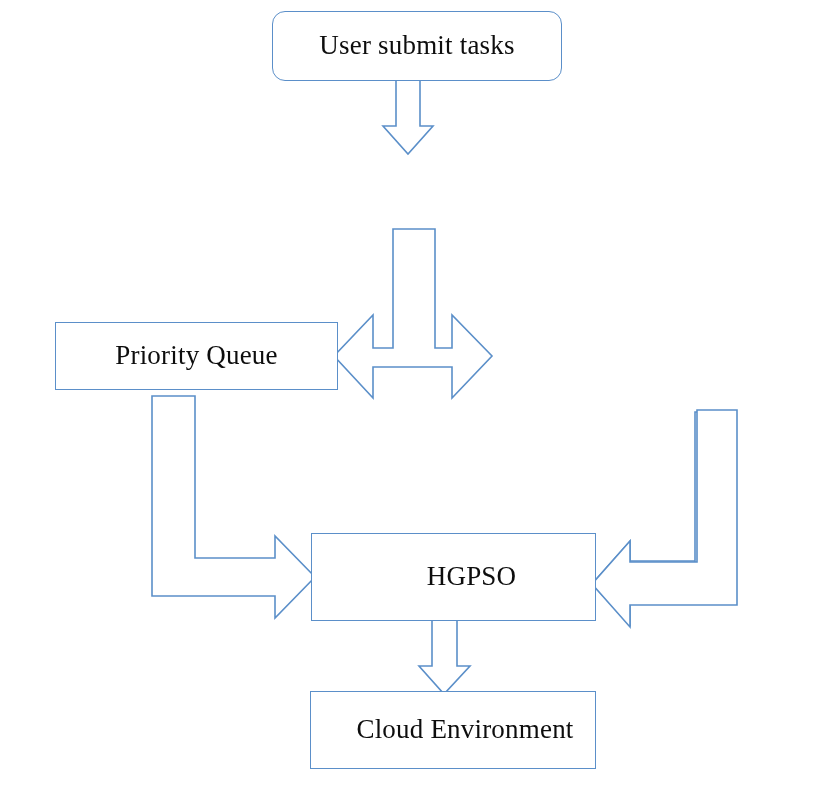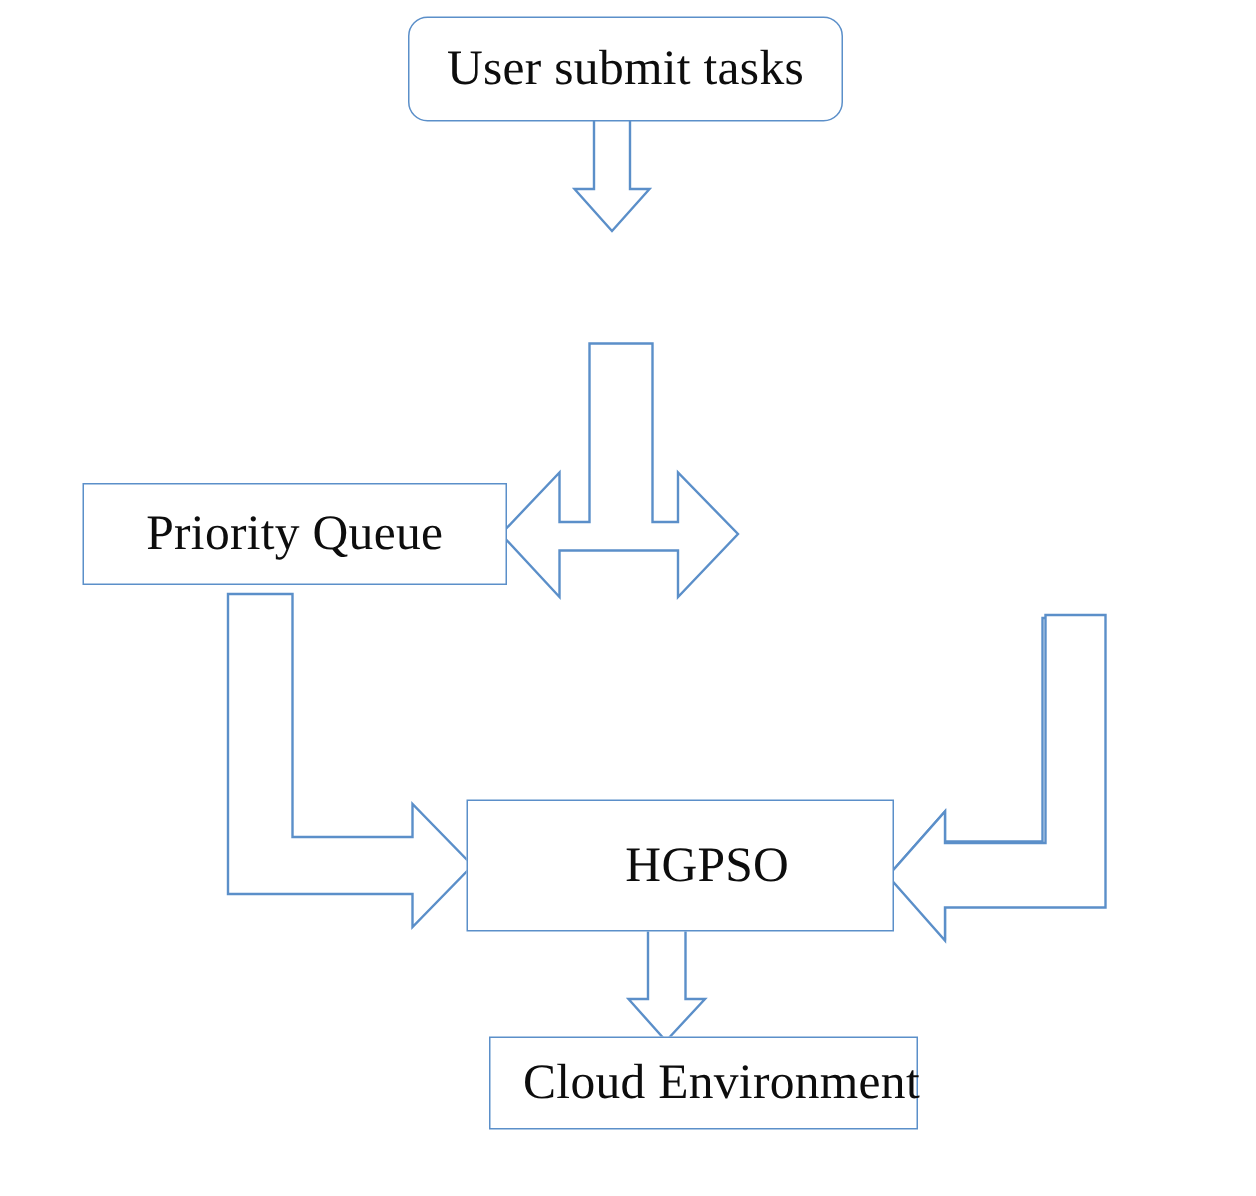--- a/index.html
+++ b/index.html
@@ -28,40 +28,40 @@
   .node-box {
     position: absolute;
     box-sizing: border-box;
     border: 1.6px solid #5b8fc9;
     background: #ffffff;
     display: flex;
     align-items: center;
     justify-content: center;
     color: #0d0d0d;
     font-family: "Liberation Serif", "DejaVu Serif", serif;
-    font-size: 33px;
+    font-size: 27px;
     line-height: 1.1;
     letter-spacing: 0.2px;
     white-space: nowrap;
     z-index: 5;
   }
   .node-box.rounded {
     border-radius: 13px;
   }
   .node-label {
     pointer-events: none;
   }
 
   
   #node-user-submit-tasks { left: 272px; top: 11px; width: 290px; height: 70px; }
   #node-queue-manager     { left: 278px; top: 150px; width: 284px; height: 81px; }
   #node-priority-queue    { left: 55px;  top: 322px; width: 283px; height: 68px; }
   #node-on-demand-queue   { left: 505px; top: 325px; width: 284px; height: 88px; }
   #node-hgpso             { left: 311px; top: 533px; width: 285px; height: 88px; padding-left: 36px; }
-  #node-cloud-environment { left: 326px; top: 691px; width: 286px; height: 62px; padding-left: 24px; }
+  #node-cloud-environment { left: 310px; top: 691px; width: 286px; height: 78px; padding-left: 24px; }
 
   
   #node-hgpso { z-index: 6; }
 </style>
 </head>
 <body>
 
 <div id="canvas">
 
   <svg id="diagram-svg" viewBox="0 0 837 797" xmlns="http://www.w3.org/2000/svg">

